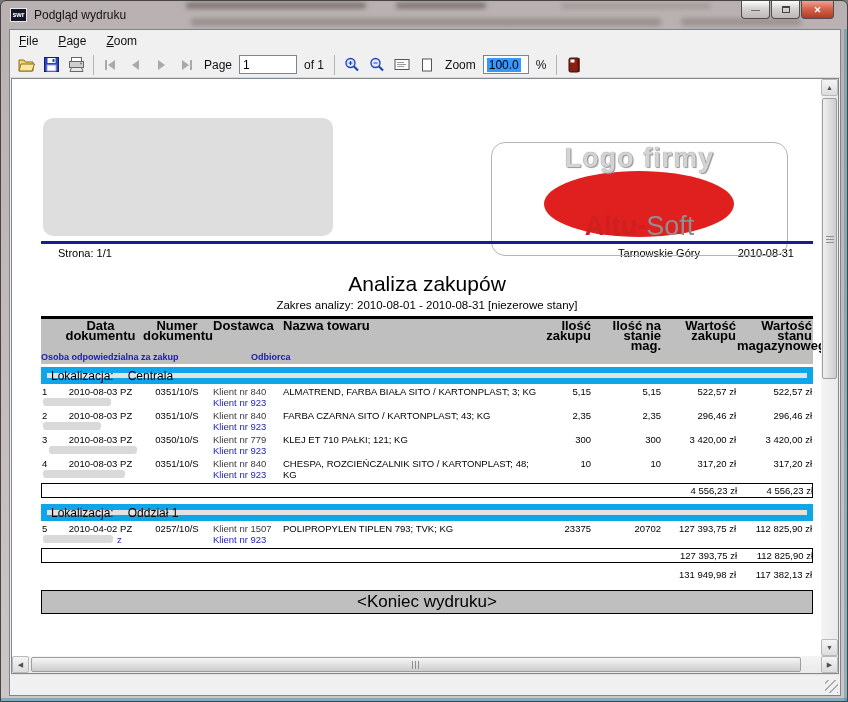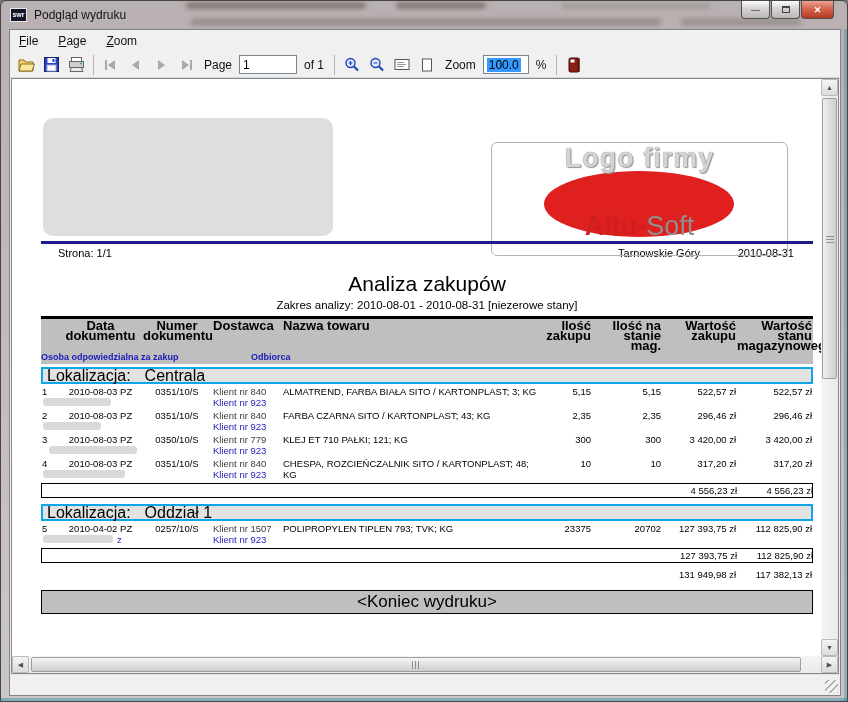--- a/index.html
+++ b/index.html
@@ -59,21 +59,21 @@
   .hthumb .grip{position:absolute;top:3px;left:50%;margin-left:-4px;width:8px;height:8px;background:repeating-linear-gradient(90deg,#8f8f8f 0 1px,transparent 1px 3px);}
   
   .statusbar{position:absolute;left:1px;bottom:1px;width:828px;height:20px;background:#f0f0f0;border-top:1px solid #e2e2e2;}
   .resize-grip{position:absolute;right:1px;bottom:1px;width:13px;height:13px;
     background:repeating-linear-gradient(135deg,transparent 0 2px,#ababab 2px 3px,transparent 3px 5px);}
   
   .report{position:absolute;left:29px;top:36px;width:772px;font-family:"Liberation Sans",sans-serif;color:#000;}
   .rpt-top{position:relative;height:129px;}
   .redacted{position:absolute;left:2px;top:3px;width:290px;height:118px;background:#dedede;border-radius:10px;}
   .navy-line{position:absolute;left:0;top:126px;width:772px;height:3px;background:#1b1b8e;z-index:3;}
-  .logo-box{position:absolute;left:450px;top:27px;width:297px;height:114px;border:1px solid #b4b4b4;border-radius:6px;z-index:2;}
+  .logo-box{position:absolute;left:450px;top:27px;width:297px;height:114px;border:1px solid #b4b4b4;border-radius:14px;z-index:2;}
   .logo-ellipse{position:absolute;left:52px;top:28px;width:190px;height:66px;background:#e01f1f;border-radius:50%;}
   .logo-l1,.logo-l2{position:absolute;width:100%;text-align:center;font-weight:bold;font-size:27px;
     color:#d4d4d4;text-shadow:0 0 1px #6f6f6f,1px 1px 1px #9a9a9a;letter-spacing:1px;z-index:4;}
   .logo-l1{top:0;}
   .logo-l2{top:52px;}
   .logo-brand{position:absolute;left:0;top:68px;width:100%;text-align:center;font-size:27px;z-index:3;letter-spacing:0;}
   .logo-brand .b-red{color:#cf1f1f;font-weight:bold;}
   .logo-brand .b-gray{color:#8f8f8f;}
   .meta-row{position:relative;height:18px;font-size:11px;}
   .meta-strona{position:absolute;left:17px;top:3px;}
@@ -84,21 +84,21 @@
   .rtable{margin-top:5px;font-size:9.5px;}
   .grid{display:grid;grid-template-columns:17px 85px 68px 70px 245px 66px 70px 75px 76px;}
   .thead{border-top:3px solid #000;background:#bfbfbf;padding:2px 0 1px;}
   .hcell{font-weight:bold;font-size:13px;line-height:10px;white-space:pre-line;}
   .hc-c{text-align:center;}
   .hc-l{text-align:left;padding-left:2px;}
   .hc-r{text-align:right;padding-right:1px;}
   .hrow2{position:relative;height:12px;font-size:9px;font-weight:bold;color:#1a1ab8;}
   .hr2-a{position:absolute;left:0;top:1px;}
   .hr2-b{position:absolute;left:170px;top:1px;margin-left:40px;}
-  .secbar{margin-top:3px;border:2px solid #0ea5e9;background:#e2e2e2;height:17px;display:flex;align-items:center;gap:14px;padding-left:4px;font-size:16px;}
+  .secbar{margin-top:3px;border:6px solid #0ea5e9;background:#e2e2e2;height:17px;display:flex;align-items:center;gap:14px;padding-left:4px;font-size:12px;}
   .trow{position:relative;margin-top:2px;min-height:21px;line-height:11px;}
   .c{overflow:visible;}
   .c.no{padding-left:1px;}
   .c.datec{text-align:center;}
   .c.numc{text-align:center;}
   .c.supc{padding-left:2px;}
   .sup1{display:block;color:#3a3a3a;}
   .sup2{display:block;color:#2222bb;}
   .c.prod{padding-left:2px;white-space:pre;}
   .c.r{text-align:right;padding-right:1px;}

